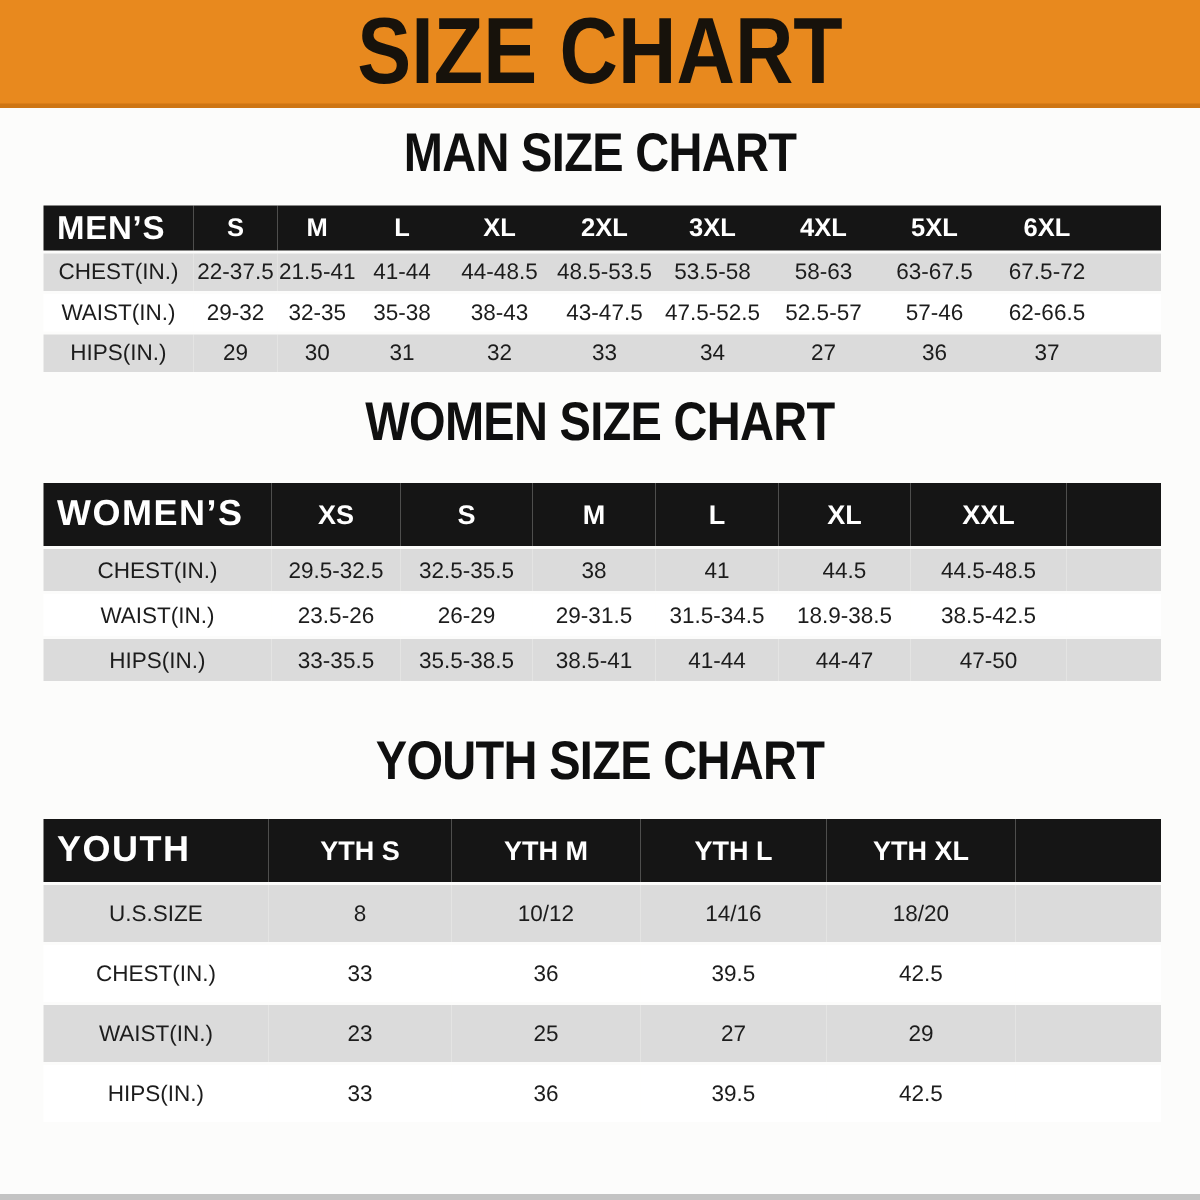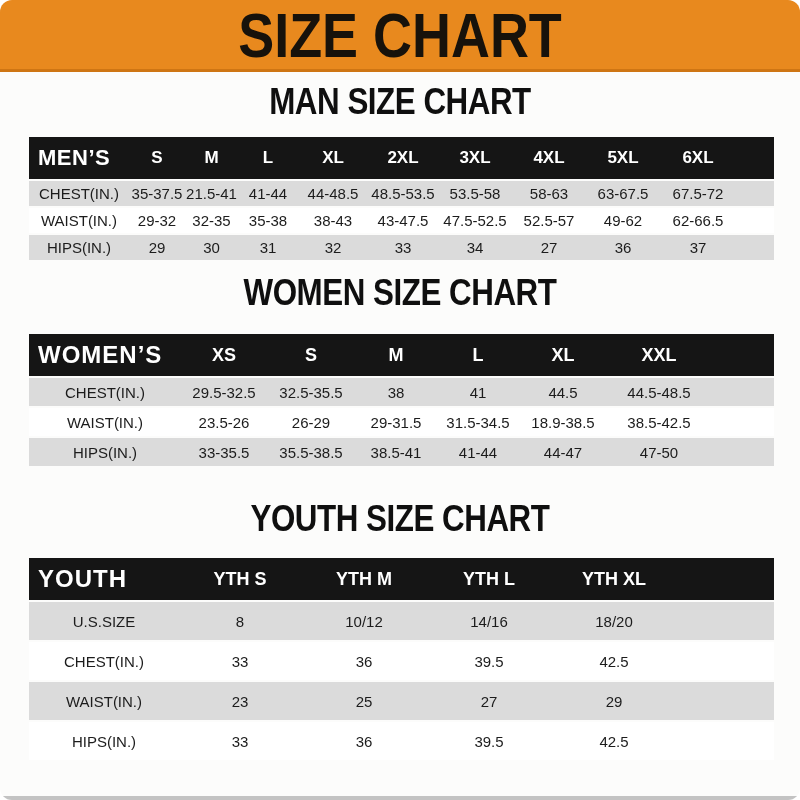--- a/index.html
+++ b/index.html
@@ -1,34 +1,34 @@
 <!DOCTYPE html>
 <html><head>
 <meta charset="utf-8">
 <style>
   html,body{margin:0;padding:0;}
   body{width:800px;height:800px;font-family:"Liberation Sans",sans-serif;background:#ffffff;}
-  .page{position:relative;width:800px;height:800px;overflow:hidden;background:#fcfcfb;border-radius:12px;}
+  .page{position:relative;width:800px;height:800px;overflow:hidden;background:#fcfcfb;}
 
   .banner{height:69px;background:#E8891E;border-bottom:3px solid #CE7513;display:flex;align-items:center;justify-content:center;}
   .banner-title{font-size:58px;font-weight:bold;color:#17120b;transform:scale(0.93,1.08);}
 
   .section-title{margin:0;text-align:center;font-size:33px;font-weight:bold;color:#0f0f0f;letter-spacing:-0.5px;transform:scale(0.95,1.1);}
   .title-man{margin-top:13px;line-height:34px;}
   .title-women{margin-top:14px;line-height:34px;}
   .title-youth{margin-top:34px;line-height:34px;}
 
   table.size-table{width:745px;margin-left:29px;border-collapse:separate;border-spacing:0 2px;table-layout:fixed;}
   .tbl-man{margin-top:16px;}
   .tbl-women{margin-top:22px;}
   .tbl-youth{margin-top:20px;}
 
   th{background:#151515;color:#ffffff;font-weight:bold;padding:0;}
   th.corner{text-align:left;padding-left:9px;}
-  .tbl-man th{height:42px;font-size:17px;margin-top:39px;}
+  .tbl-man th{height:30px;font-size:17px;margin-top:39px;}
   .tbl-man th.corner{font-size:22px;letter-spacing:0.5px;}
   .tbl-women th,.tbl-youth th{height:42px;font-size:18px;}
   .tbl-women th.corner,.tbl-youth th.corner{font-size:24px;letter-spacing:1px;}
 
   td{text-align:center;font-size:15px;color:#1c1c1c;height:25px;background:#ffffff;padding:0;}
   .tbl-women td{height:28px;}
   .tbl-youth td{height:38px;}
   tr.gray td{background:#DBDBDB;}
 
   .footer{margin:22px 0 0 33px;}
@@ -73,41 +73,41 @@
             <th>3XL</th>
             <th>4XL</th>
             <th>5XL</th>
             <th>6XL</th>
             <th></th>
           </tr>
         </thead>
         <tbody>
           <tr class="gray">
             <td class="rlabel">CHEST(IN.)</td>
-            <td>35-37.5</td>
+            <td>22-37.5</td>
             <td>21.5-41</td>
             <td>41-44</td>
             <td>44-48.5</td>
             <td>48.5-53.5</td>
             <td>53.5-58</td>
             <td>58-63</td>
             <td>63-67.5</td>
             <td>67.5-72</td>
             <td></td>
           </tr>
           <tr>
             <td class="rlabel">WAIST(IN.)</td>
             <td>29-32</td>
             <td>32-35</td>
             <td>35-38</td>
             <td>38-43</td>
             <td>43-47.5</td>
             <td>47.5-52.5</td>
             <td>52.5-57</td>
-            <td>49-62</td>
+            <td>57-46</td>
             <td>62-66.5</td>
             <td></td>
           </tr>
           <tr class="gray">
             <td class="rlabel">HIPS(IN.)</td>
             <td>29</td>
             <td>30</td>
             <td>31</td>
             <td>32</td>
             <td>33</td>

